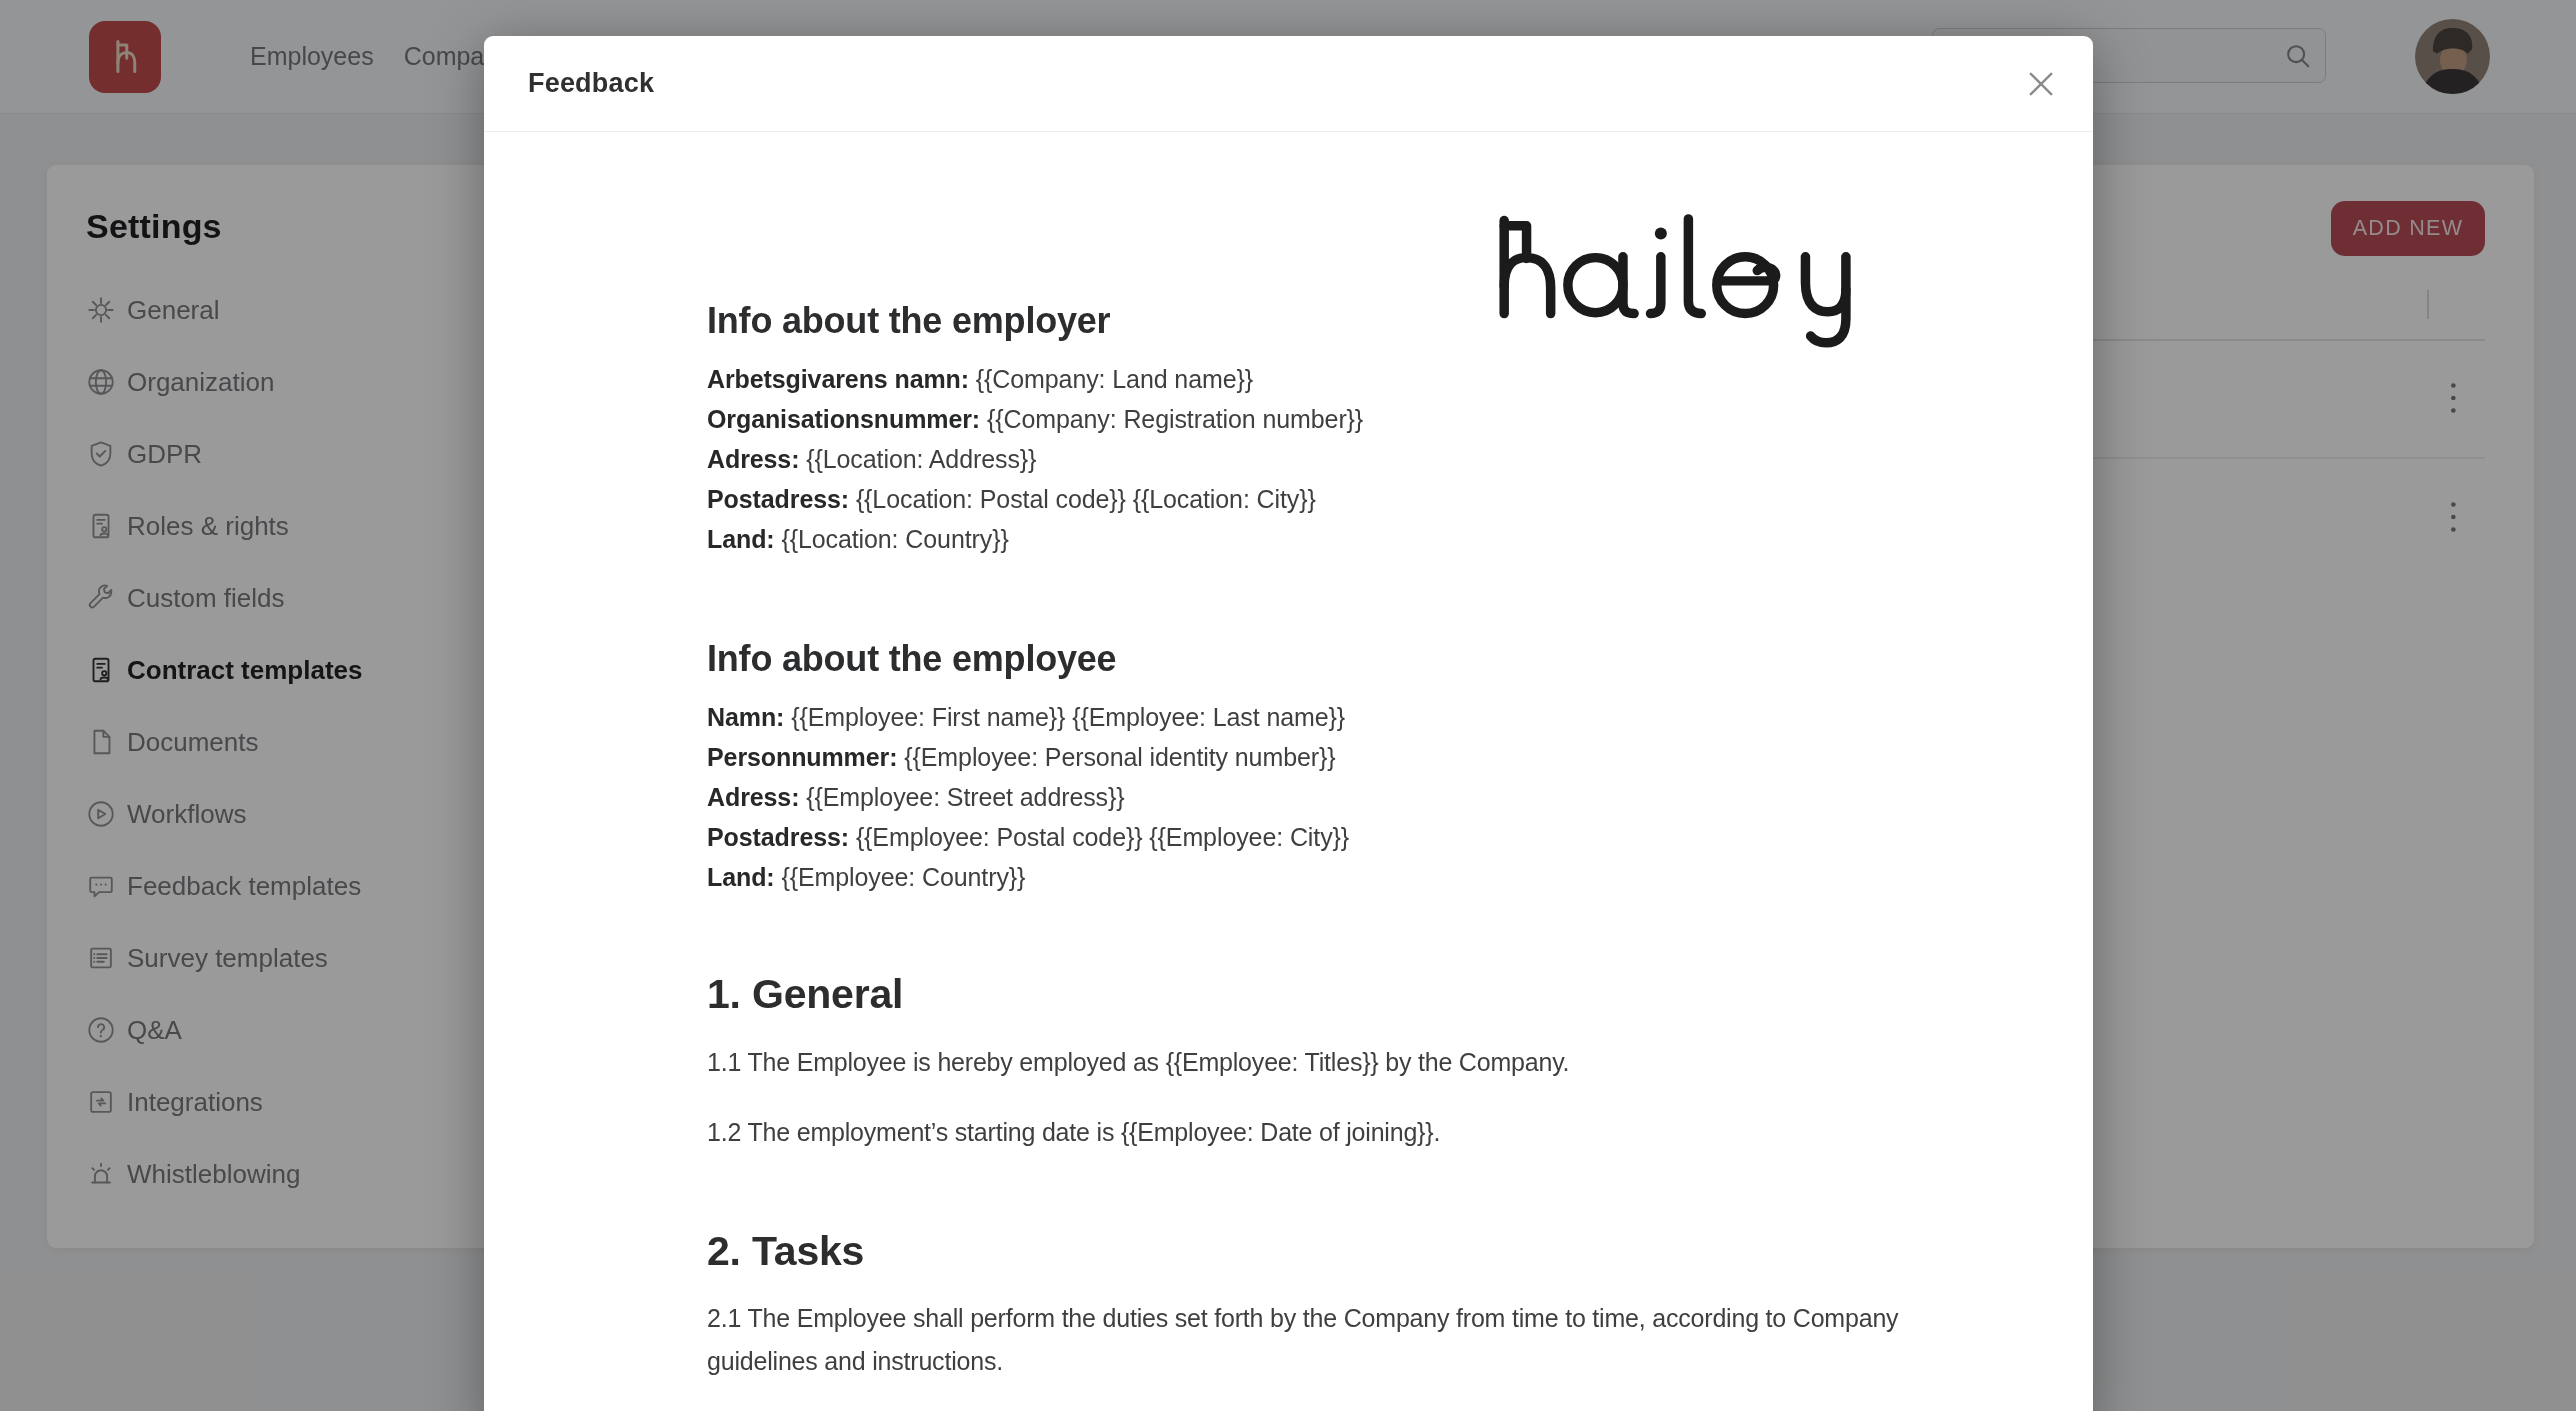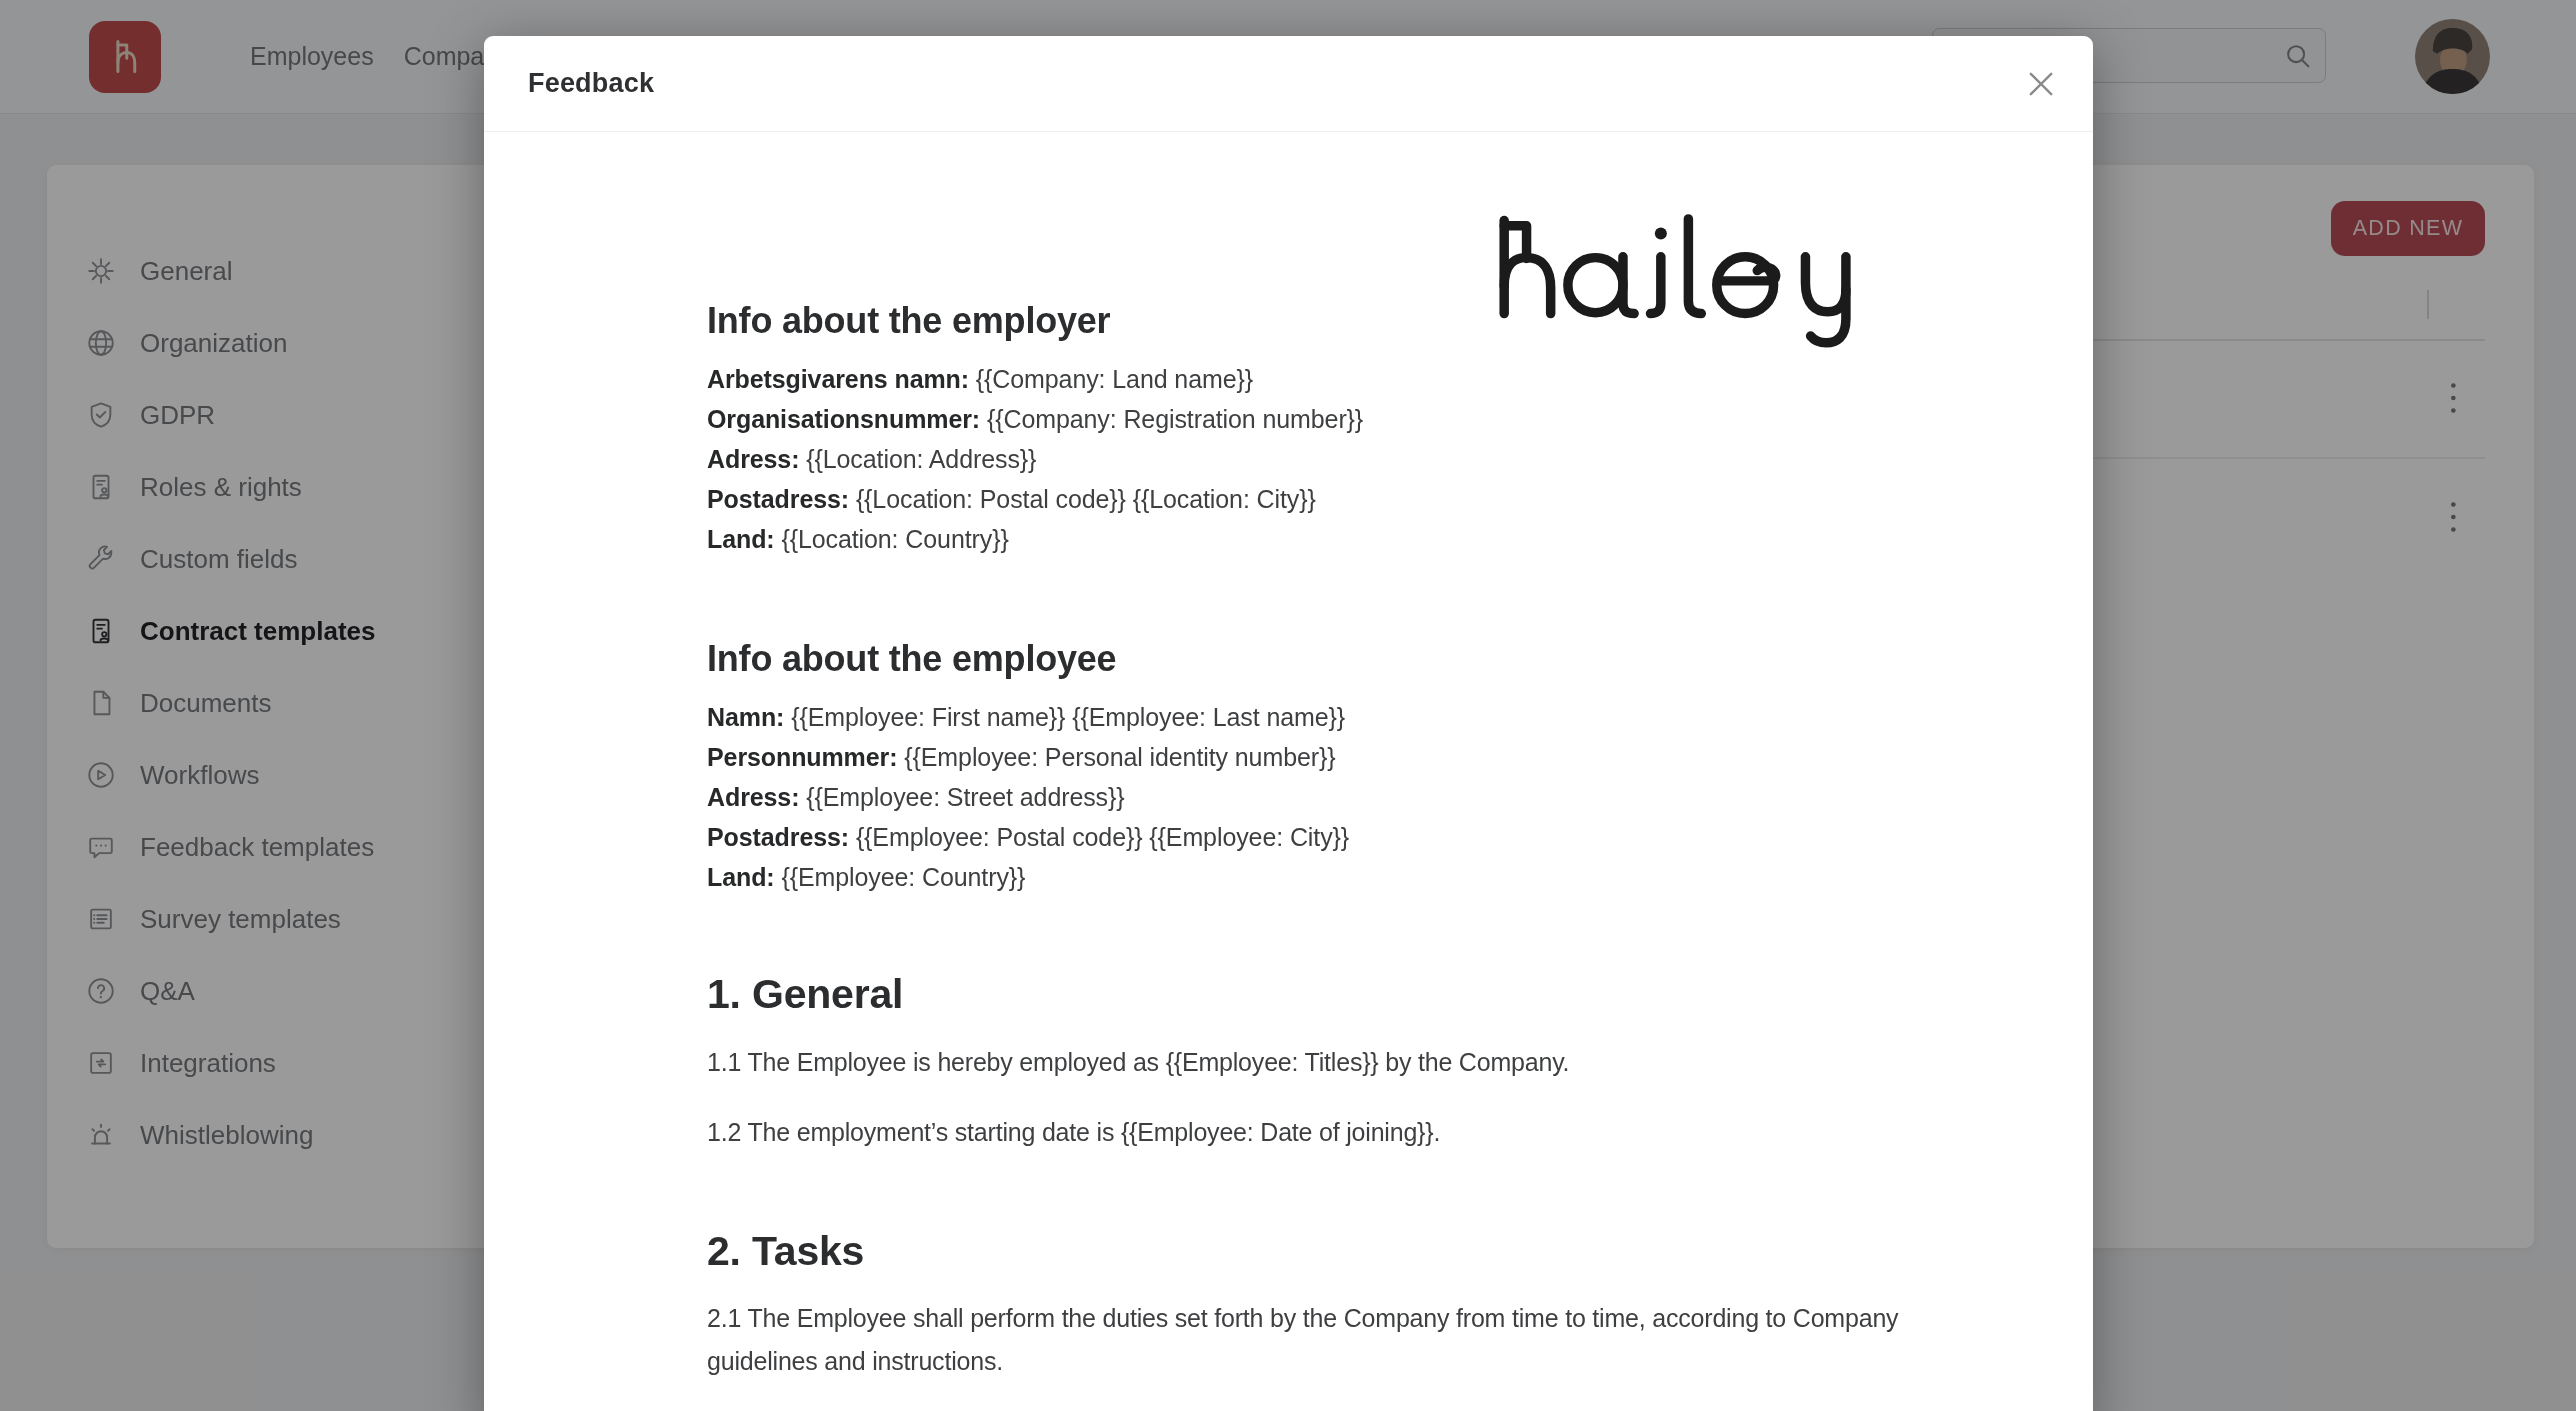--- a/index.html
+++ b/index.html
@@ -27,21 +27,21 @@
   .avatar svg { display:block; }
 
   
   .card { position:absolute; left:47px; top:165px; width:2487px; height:1083px;
           background:#ffffff; border-radius:9px; box-shadow:0 1.8px 9px rgba(0,0,0,.05); z-index:1; }
   .sidebar { position:absolute; left:0; top:0; width:465px; height:100%;
              padding:42px 0 0 39px; }
   .sidebar h1 { margin:0; font-size:34px; line-height:39px; color:#17181a;
                 font-weight:700; letter-spacing:0.2px; }
   .sidebar ul { list-style:none; margin:28px 0 0; padding:0; }
-  .sidebar li { height:72px; display:flex; align-items:center; gap:24px;
+  .sidebar li { height:72px; display:flex; align-items:center; gap:11px;
                 color:#717476; font-size:26px; cursor:pointer; }
   .sidebar li svg { width:30px; height:30px; color:#8b8d8f; flex:none; }
   .sidebar li.active { color:#1a1b1d; font-weight:700; }
   .sidebar li.active svg { color:#2a2b2d; }
 
   .add-new { position:absolute; left:2284px; top:36px; width:154px; height:55px;
              color:#f6e3e4; font-size:21.5px; letter-spacing:1.3px; border:none;
              border-radius:14px; font-family:inherit; font-weight:400; cursor:pointer; }
   .col-sep   { position:absolute; left:2380px; top:125px; width:1.8px;  height:29px;  background:#d8d9da; }
   .thead-line{ position:absolute; left:501px;  top:174px; width:1937px; height:1.8px; background:#e3e4e5; }
@@ -106,20 +106,21 @@
         <rect width="84" height="84" fill="#8f7f72"></rect>
         <ellipse cx="43" cy="46" rx="15" ry="18" fill="#c09a7c"></ellipse>
         <path d="M20 36 C20 16 30 10 42 10 C56 10 66 18 64 34 L59 39 C52 31 33 31 25 39 Z" fill="#443d37"></path>
         <path d="M8 84 C12 62 26 56 42 56 C58 56 72 62 76 84 Z" fill="#33302d"></path>
       </svg>
     </div>
   </div>
 
   <div class="card">
     <aside class="sidebar">
+      <h1>Settings</h1>
       <ul id="sidebar-items">
           <li class="">
             <svg class="stroke-ic" viewBox="0 0 32 32">
               <circle cx="16" cy="16" r="5.5"></circle>
               <path d="M16 3.5v5M16 23.5v5M3.5 16h5M23.5 16h5M7.2 7.2l3.5 3.5M21.3 21.3l3.5 3.5M24.8 7.2l-3.5 3.5M10.7 21.3l-3.5 3.5"></path>
             </svg>
             <span>General</span>
           </li>
           <li class="">
             <svg class="stroke-ic" viewBox="0 0 32 32">

